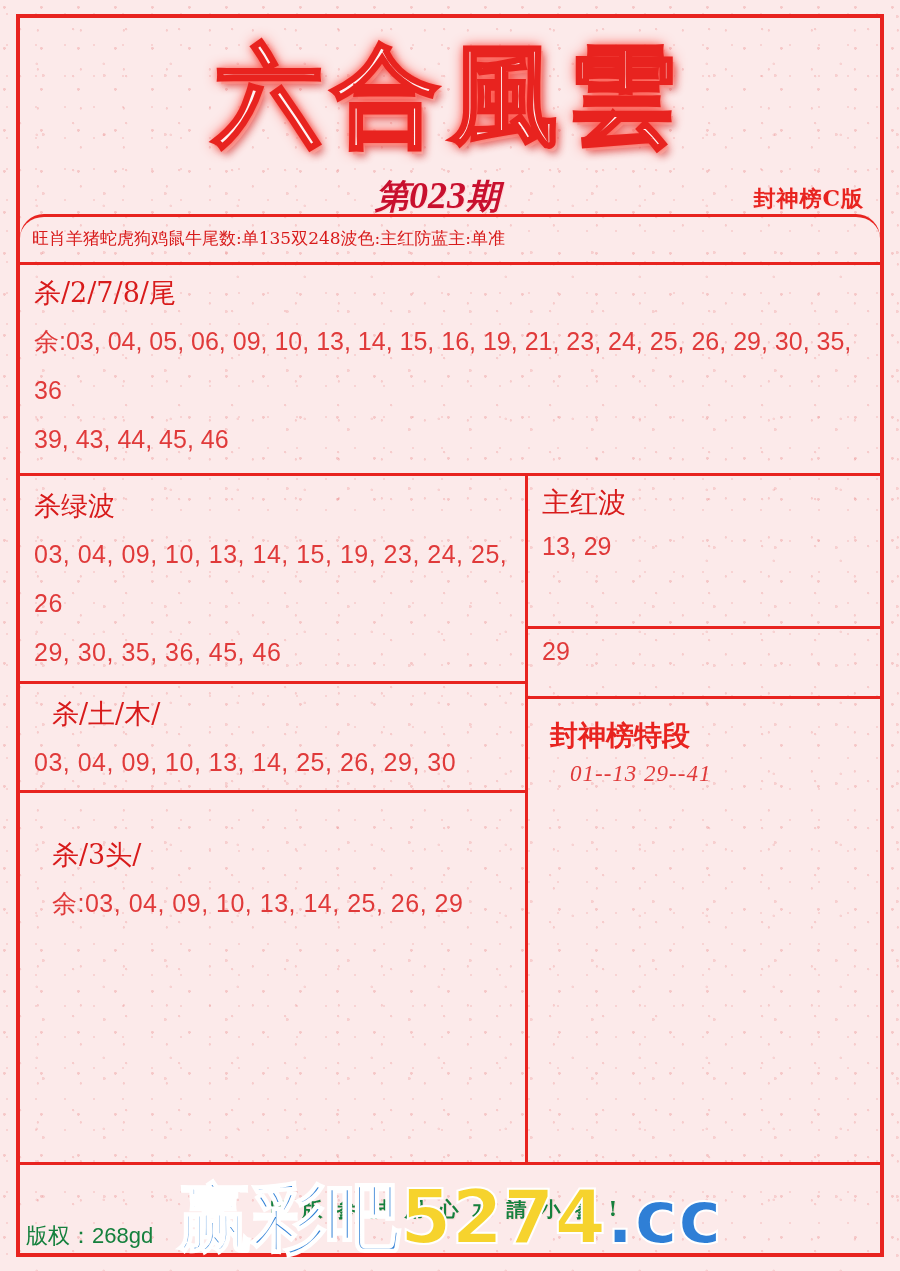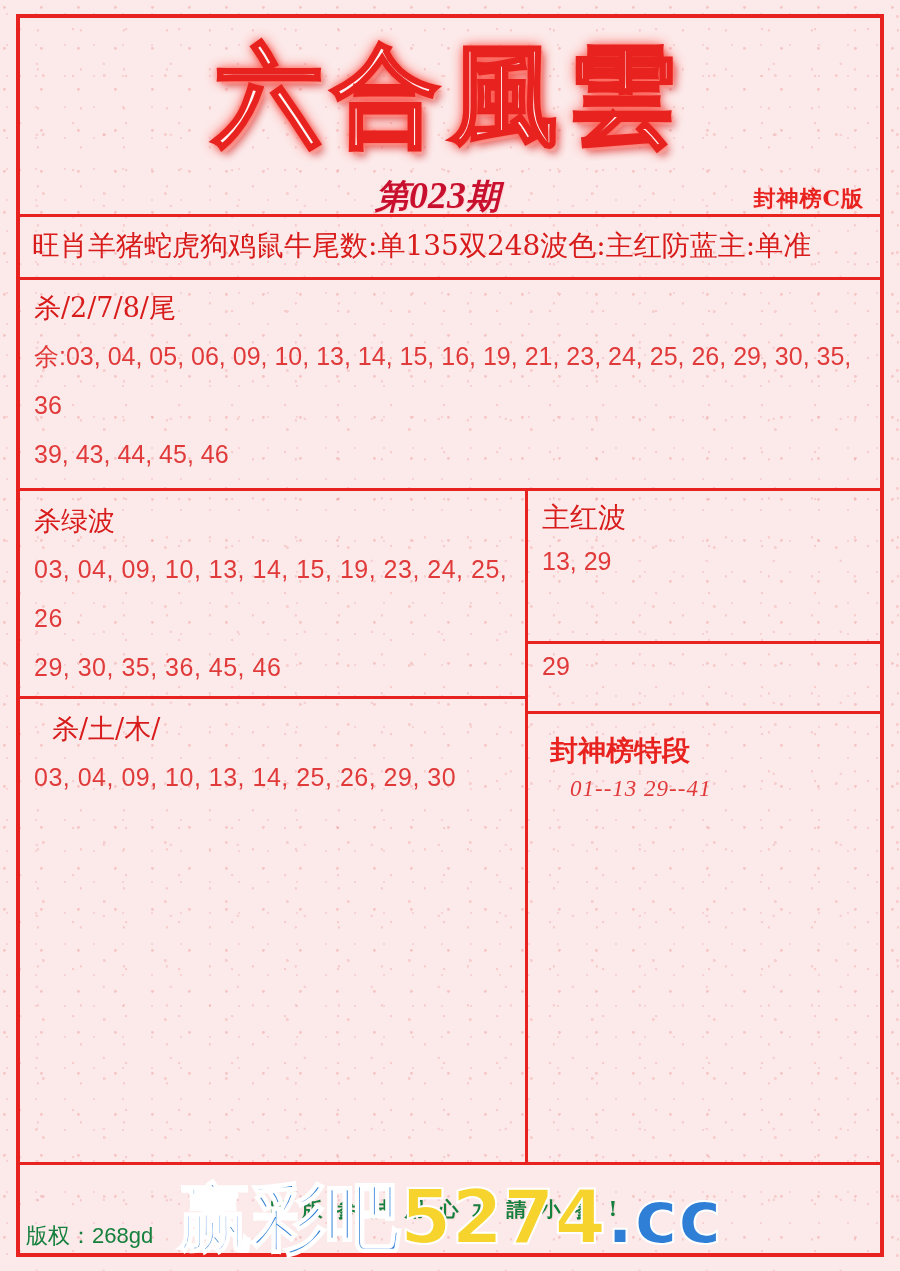--- a/index.html
+++ b/index.html
@@ -76,25 +76,26 @@
     color:#e8231f;
     font-family:"DejaVu Serif", serif;
     letter-spacing:1px;
     text-shadow:1px 1px 0 #ffdede;
   }
 
   
   .tipline{
     border-top:3px solid #e8231f;
     padding:10px 12px 12px 12px;
-    font-size:28px;
+    font-size:17px;
     color:#d81b1b;
     letter-spacing:0px;
     white-space:nowrap;
     font-family:"DejaVu Serif", serif;
+    border-radius:30px;
   }
 
   
   .block{border-top:3px solid #e8231f;padding:6px 14px 10px 14px;}
   .sec-title{
     text-align:center;
     font-size:30px;
     font-weight:bold;
     color:#e8231f;
     letter-spacing:16px;
@@ -239,20 +240,24 @@
           <div class="label">杀绿波</div>
           <div class="nums">03, 04, 09, 10, 13, 14, 15, 19, 23, 24, 25, 26</div>
           <div class="nums">29, 30, 35, 36, 45, 46</div>
         </div>
 
         <div class="cell bt">
           <div class="label label-ind">杀/土/木/</div>
           <div class="nums">03, 04, 09, 10, 13, 14, 25, 26, 29, 30</div>
         </div>
 
+        <div class="cell bt" style="flex:1 1 auto;padding-top:40px;">
+          <div class="label label-ind">杀/3头/</div>
+          <div class="nums" style="margin-left:18px;">余:03, 04, 09, 10, 13, 14, 25, 26, 29</div>
+        </div>
 
       </div>
 
       <div class="right">
 
         <div class="cell" style="height:150px;border-radius:17px;">
           <div class="rtitle">主红波</div>
           <div class="rnums">13, 29</div>
         </div>
 

